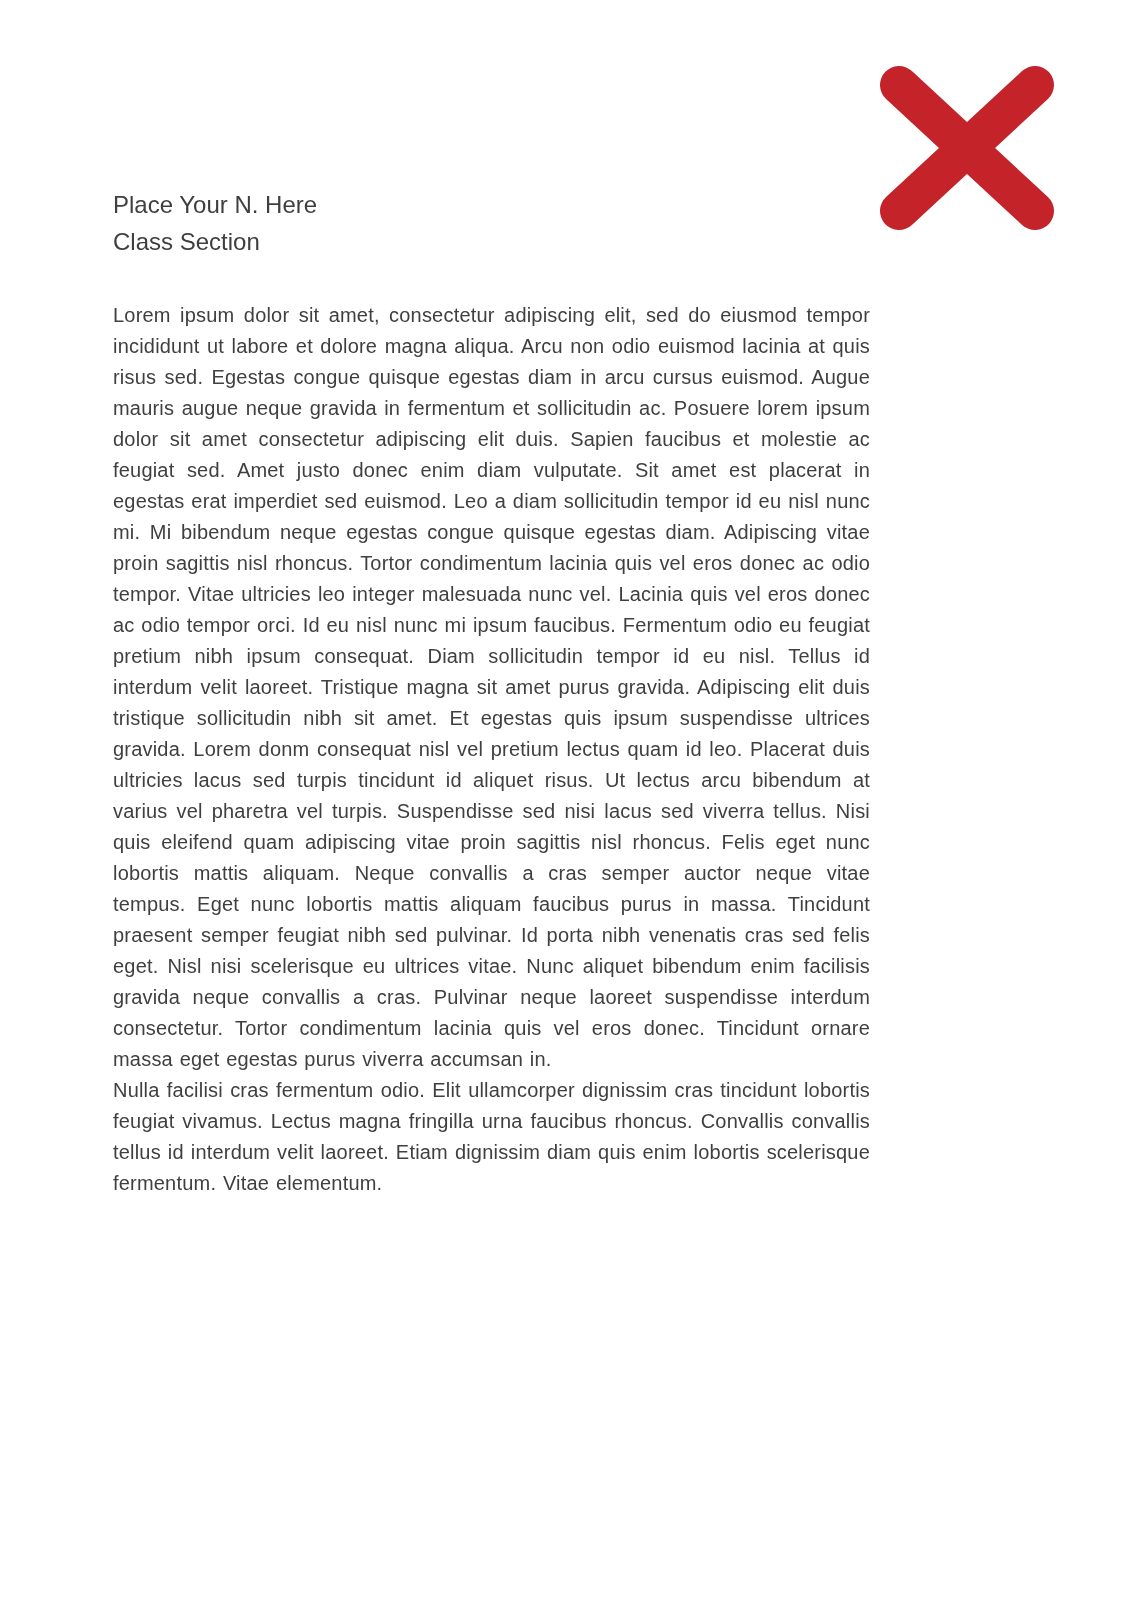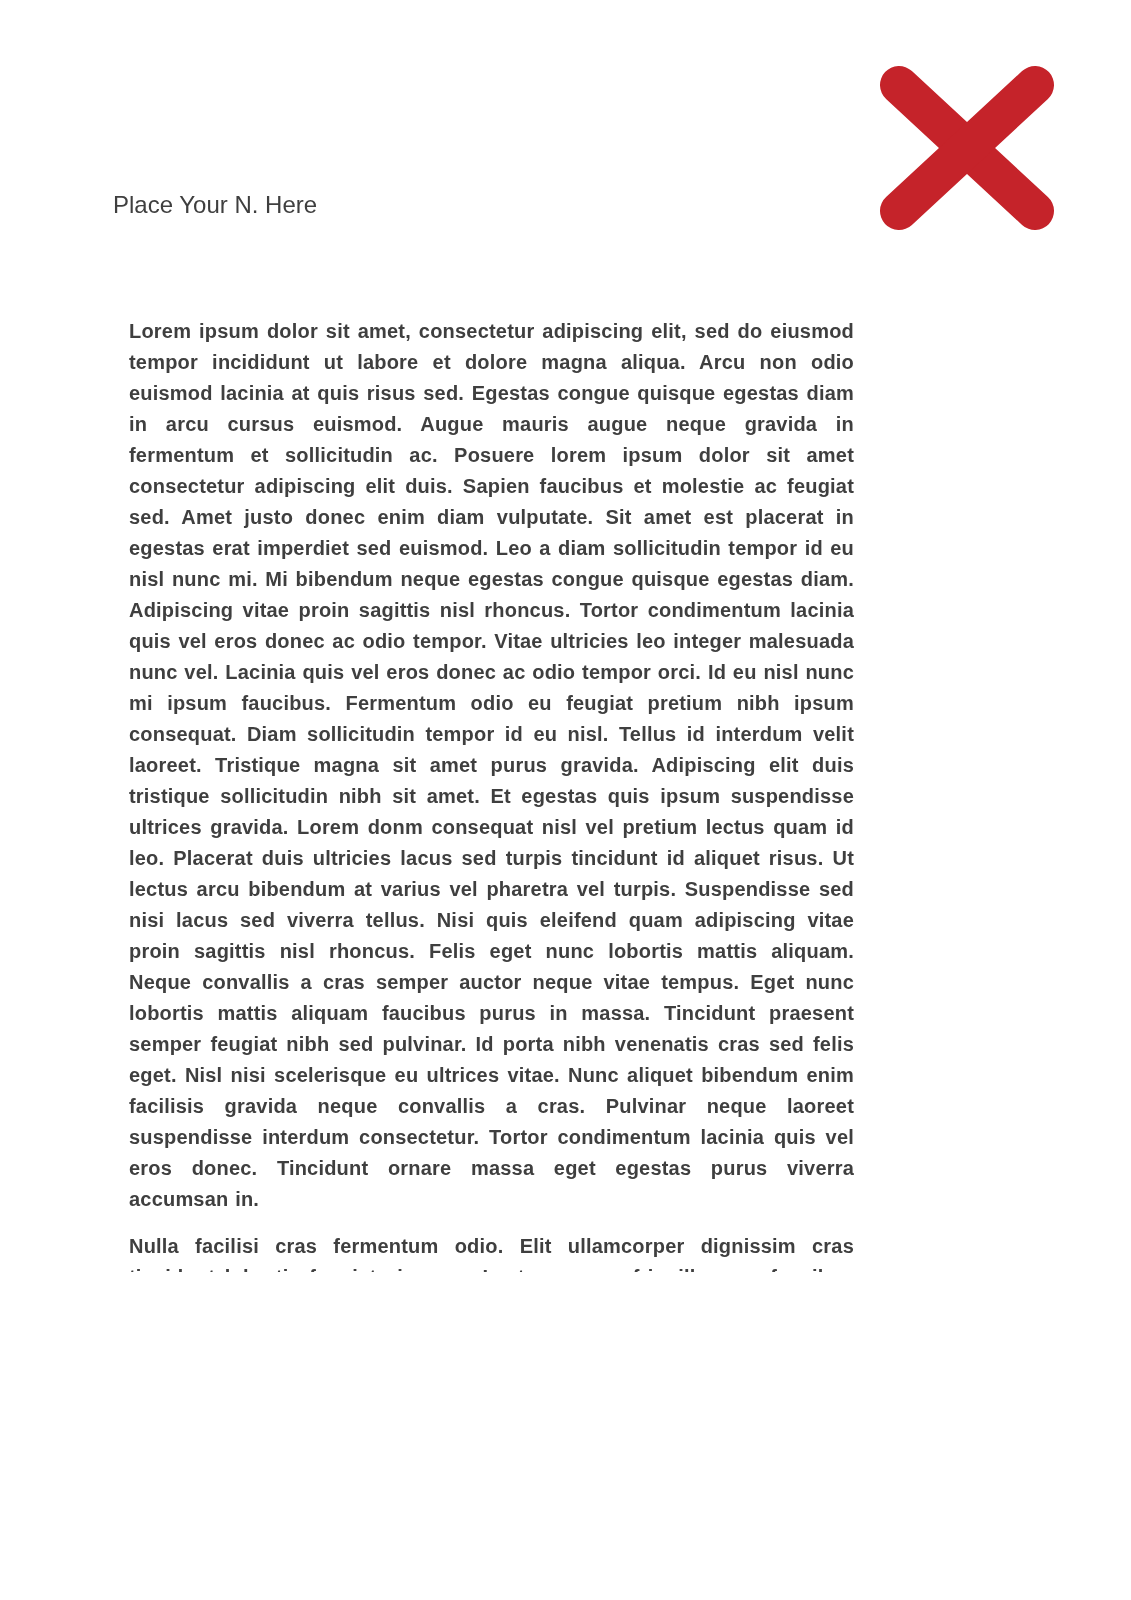--- a/index.html
+++ b/index.html
@@ -45,21 +45,21 @@
     left: 113px;
     top: 300px;
     width: 757px;
     color: var(--body-text, #3f3f3f);
     font-size: 20px;
     line-height: 31px;
     text-align: justify;
     letter-spacing: 0.2px;
     word-spacing: 1px;
   }
-  .body-text .para { margin: 16px; font-weight: bold; }
+  .body-text .para { margin: 0; }
 
   
   .footer {
     position: absolute;
     right: 84px;
     top: 1484px;
     text-align: right;
   }
   .logo-line {
     font-size: 34px;
@@ -100,20 +100,21 @@
 
 <div class="page">
 
   <svg class="x-mark" viewBox="0 0 190 176" aria-hidden="true">
     <line x1="27" y1="25" x2="163" y2="151" stroke="currentColor" stroke-width="38" stroke-linecap="round"></line>
     <line x1="163" y1="25" x2="27" y2="151" stroke="currentColor" stroke-width="38" stroke-linecap="round"></line>
   </svg>
 
   <header class="doc-header">
     <div class="header-line">Place Your N. Here</div>
+    <div class="header-line">Class Section</div>
   </header>
 
   <main class="body-text">
     <p class="para">Lorem ipsum dolor sit amet, consectetur adipiscing elit, sed do eiusmod tempor incididunt ut labore et dolore magna aliqua. Arcu non odio euismod lacinia at quis risus sed. Egestas congue quisque egestas diam in arcu cursus euismod. Augue mauris augue neque gravida in fermentum et sollicitudin ac. Posuere lorem ipsum dolor sit amet consectetur adipiscing elit duis. Sapien faucibus et molestie ac feugiat sed. Amet justo donec enim diam vulputate. Sit amet est placerat in egestas erat imperdiet sed euismod. Leo a diam sollicitudin tempor id eu nisl nunc mi. Mi bibendum neque egestas congue quisque egestas diam. Adipiscing vitae proin sagittis nisl rhoncus. Tortor condimentum lacinia quis vel eros donec ac odio tempor. Vitae ultricies leo integer malesuada nunc vel. Lacinia quis vel eros donec ac odio tempor orci. Id eu nisl nunc mi ipsum faucibus. Fermentum odio eu feugiat pretium nibh ipsum consequat. Diam sollicitudin tempor id eu nisl. Tellus id interdum velit laoreet. Tristique magna sit amet purus gravida. Adipiscing elit duis tristique sollicitudin nibh sit amet. Et egestas quis ipsum suspendisse ultrices gravida. Lorem donm consequat nisl vel pretium lectus quam id leo. Placerat duis ultricies lacus sed turpis tincidunt id aliquet risus. Ut lectus arcu bibendum at varius vel pharetra vel turpis. Suspendisse sed nisi lacus sed viverra tellus. Nisi quis eleifend quam adipiscing vitae proin sagittis nisl rhoncus. Felis eget nunc lobortis mattis aliquam. Neque convallis a cras semper auctor neque vitae tempus. Eget nunc lobortis mattis aliquam faucibus purus in massa. Tincidunt praesent semper feugiat nibh sed pulvinar. Id porta nibh venenatis cras sed felis eget. Nisl nisi scelerisque eu ultrices vitae. Nunc aliquet bibendum enim facilisis gravida neque convallis a cras. Pulvinar neque laoreet suspendisse interdum consectetur. Tortor condimentum lacinia quis vel eros donec. Tincidunt ornare massa eget egestas purus viverra accumsan in.</p>
     <p class="para">Nulla facilisi cras fermentum odio. Elit ullamcorper dignissim cras tincidunt lobortis feugiat vivamus. Lectus magna fringilla urna faucibus rhoncus. Convallis convallis tellus id interdum velit laoreet. Etiam dignissim diam quis enim lobortis scelerisque fermentum. Vitae elementum.</p>
   </main>
 
   <div class="footer">
     <div class="logo-line">
       <span class="logo-student">STUDENT</span><span class="logo-tutor">TUT</span><span class="logo-tutor logo-o"><span>O</span><svg class="leaf-icon" viewBox="0 0 20 16" aria-hidden="true">

